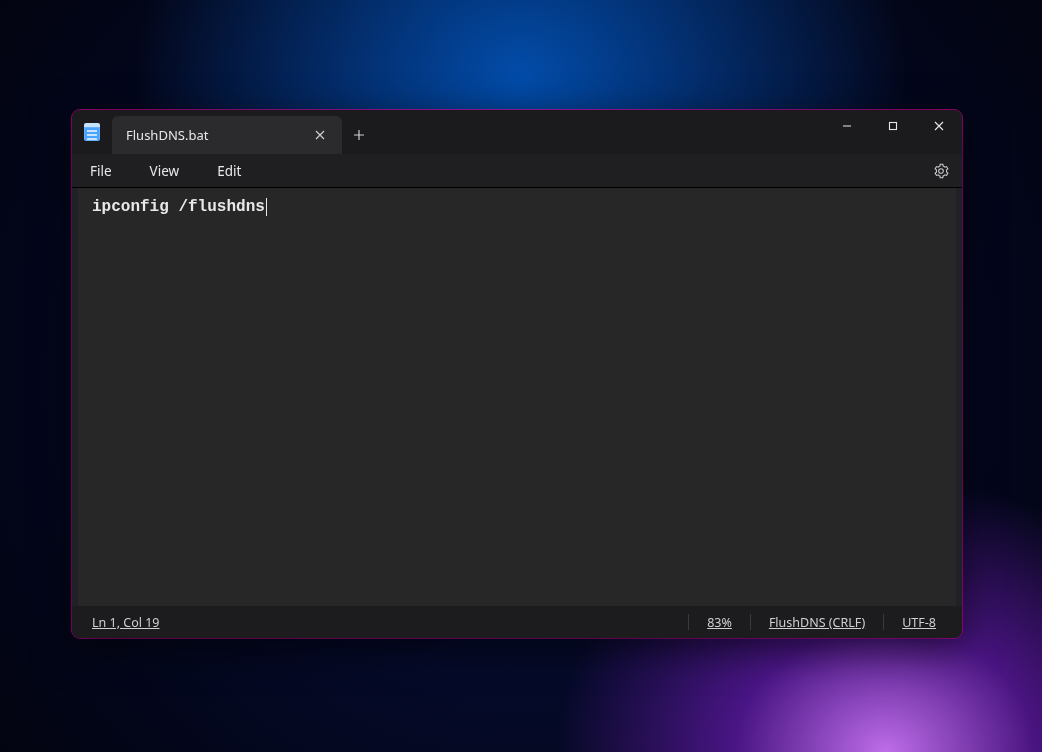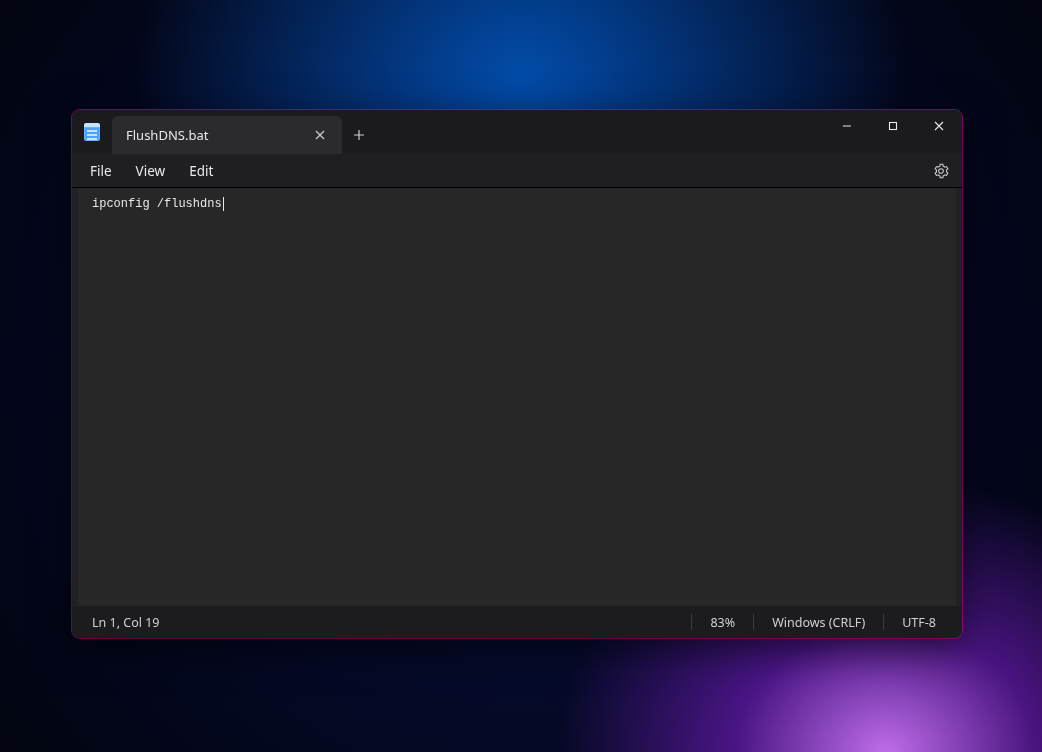--- a/index.html
+++ b/index.html
@@ -77,54 +77,56 @@
   }
 
   .menubar {
     height: 34px;
     background: #1f1f22;
     display:flex; align-items:center;
     padding: 0 6px;
     font-size: 13.5px;
     color: #e8e8e8;
     border-bottom: 1px solid #000;
+    gap: 14px;
   }
   .menubar .mitem {
     padding: 4px 12px; border-radius:4px;
   }
   .menubar .spacer { flex:1; }
   .menubar .gear { width:30px; height:30px; display:flex; align-items:center; justify-content:center; color:#cfcfcf; border-radius:4px; }
 
   .editor {
     flex:1;
     background: #272727;
     color: #e8e8e8;
     font-family: Consolas, "Courier New", monospace;
-    font-size: 12px;
+    font-size: 16px;
     padding: 8px 14px;
     line-height: 1.45;
     white-space: pre;
     position: relative;
     margin: 0 6px 0 6px;
+    font-weight: bold;
   }
   .editor .caret {
     display:inline-block; width:1px; height:1.15em; background:#e8e8e8; vertical-align:text-bottom; margin-left:1px;
     animation: blink 1s step-start infinite;
   }
   @keyframes blink { 50% { opacity:0; } }
 
   .statusbar {
     height: 32px;
     background: #1c1c1f;
     color: #d0d0d0;
     font-size: 12.5px;
     display:flex; align-items:center;
     padding: 0 8px 0 20px;
   }
-  .statusbar .cell { padding: 0 18px; position:relative; }
+  .statusbar .cell { padding: 0 18px; position:relative;text-decoration:underline; }
   .statusbar .divider { width:1px; height:16px; background:#3a3a3e; }
   .statusbar .grow { flex:1; }
 
   svg { display:block; }
 </style>
 </head>
 <body>
 
 <div class="window">
 
@@ -177,18 +179,18 @@
   </div>
 
   <div class="editor"><span>ipconfig /flushdns</span><span class="caret"></span></div>
 
   <div class="statusbar">
     <div class="cell" style="padding-left:0">Ln 1, Col 19</div>
     <div class="grow"></div>
     <div class="divider"></div>
     <div class="cell">83%</div>
     <div class="divider"></div>
-    <div class="cell">Windows (CRLF)</div>
+    <div class="cell">FlushDNS (CRLF)</div>
     <div class="divider"></div>
     <div class="cell">UTF-8</div>
   </div>
 
 </div>
 
 </body></html>

